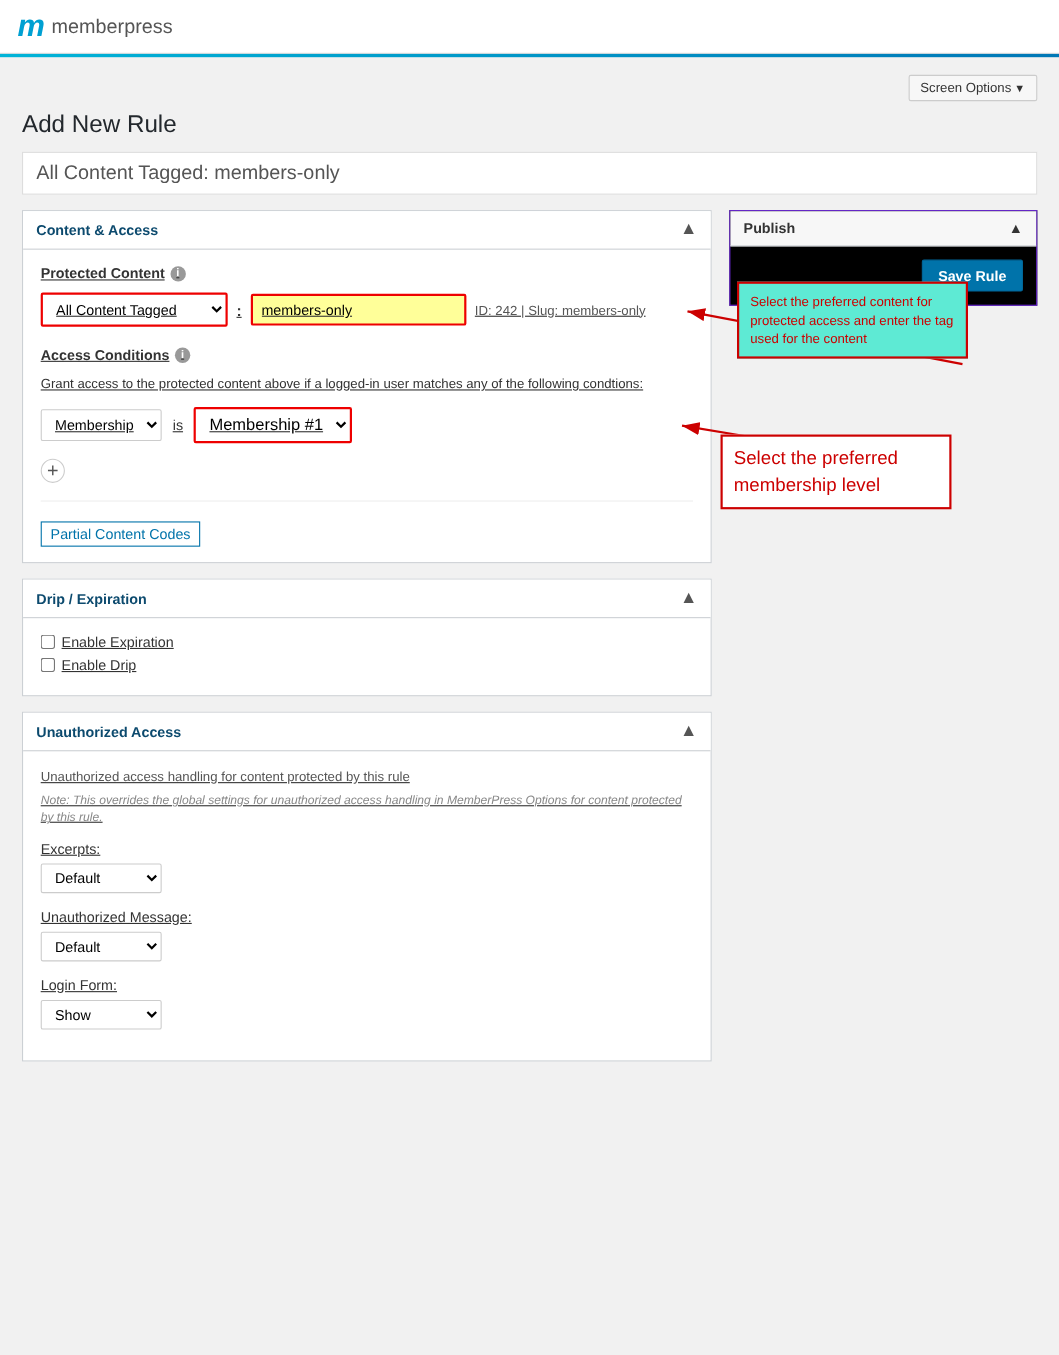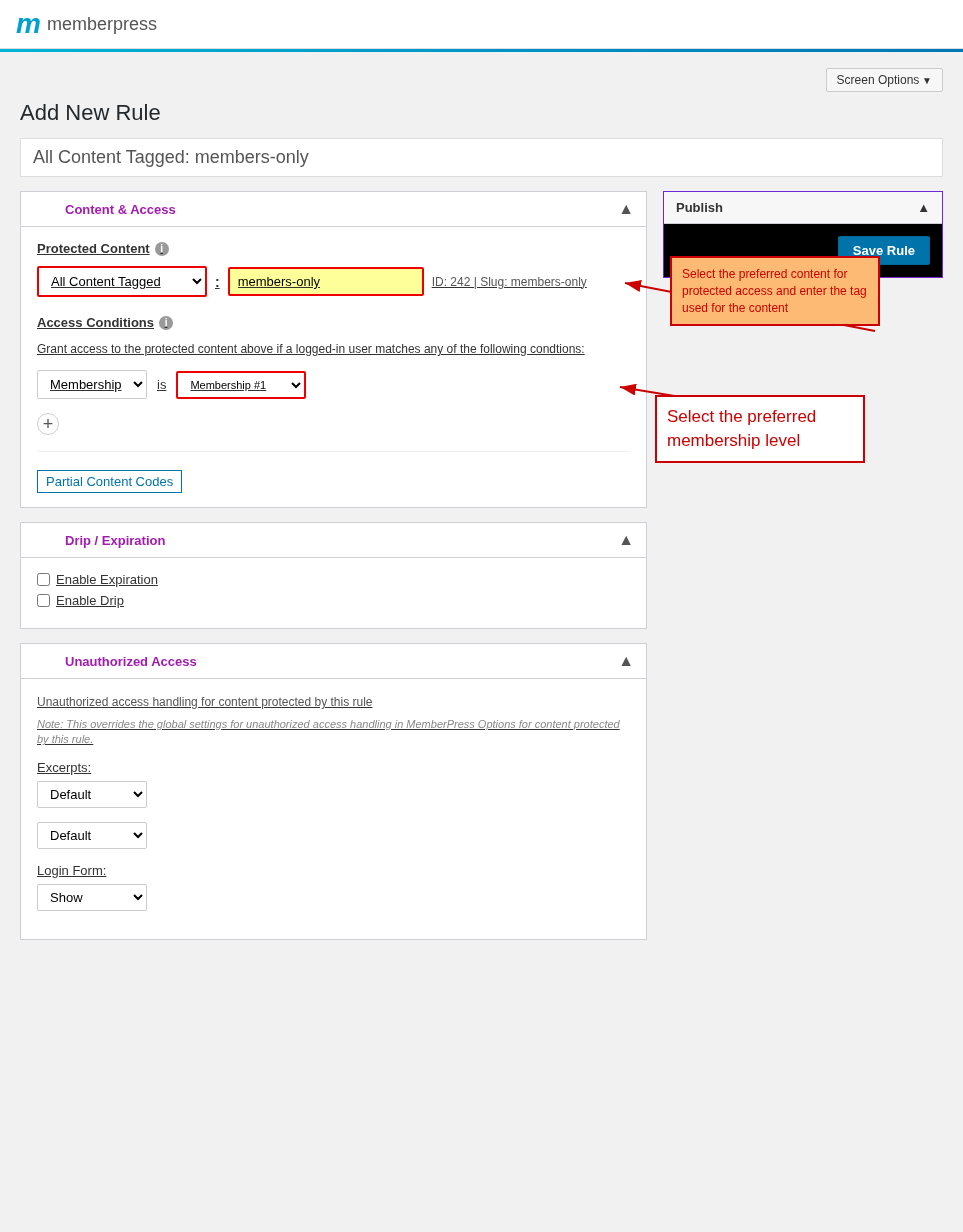--- a/index.html
+++ b/index.html
@@ -26,21 +26,21 @@
     .rule-title-input { width: 100%; border: 1px solid #ddd; padding: 8px 12px; font-size: 18px; color: #555; margin-bottom: 14px; background: #fff; outline: none; }
 
     
     .main-columns { display: flex; gap: 16px; }
     .left-col { flex: 1; }
     .right-col { width: 280px; }
 
     
     .metabox { background: #fff; border: 1px solid #ccd0d4; margin-bottom: 14px; }
     .metabox-header { background: #fff; border-bottom: 1px solid #ccd0d4; padding: 8px 12px; display: flex; justify-content: space-between; align-items: center; }
-    .metabox-title { font-size: 13px; font-weight: 600; color: #a21caf; margin-left: 32px; }
+    .metabox-title { font-size: 13px; font-weight: 600; color: #0c4a6e; }
     .metabox-toggle { font-size: 16px; color: #555; }
     .metabox-body { padding: 14px 16px; text-decoration: underline; }
 
     
     .publish-box { background: #000000; border: 1px solid #6d28d9; margin-bottom: 14px; }
     .publish-header { background: #f7f7f7; border-bottom: 1px solid #ccd0d4; padding: 8px 12px; display: flex; justify-content: space-between; align-items: center; }
     .publish-title { font-size: 13px; font-weight: 600; }
     .publish-body { padding: 12px; }
     .save-rule-btn { background: #0073aa; color: #fff; border: 1px solid #006799; padding: 6px 14px; font-size: 13px; cursor: pointer; border-radius: 2px; float: right; font-weight: bold; }
 
@@ -52,21 +52,21 @@
     .protected-content-row { display: flex; align-items: center; gap: 8px; margin-bottom: 8px; }
     .content-type-select { border: 2px solid #e00; padding: 5px 8px; font-size: 13px; background: #fff; cursor: pointer; min-width: 170px; border-radius: 2px; }
     .colon { font-size: 14px; font-weight: 600; }
     .tag-input { border: 2px solid #e00; padding: 5px 8px; font-size: 13px; background: #ffff99; min-width: 120px; border-radius: 2px; outline: none; }
     .id-slug-text { font-size: 12px; color: #555; white-space: nowrap; }
 
     
     .access-desc { font-size: 12px; color: #333; margin-bottom: 12px; line-height: 1.5; }
     .condition-row { display: flex; align-items: center; gap: 10px; margin-bottom: 10px; }
     .membership-select { border: 1px solid #ccc; padding: 5px 8px; font-size: 13px; background: #fff; cursor: pointer; border-radius: 2px; }
-    .membership-level-select { border: 2px solid #e00; padding: 5px 8px; font-size: 11px; background: #fff; cursor: pointer; border-radius: 2px; min-width: 130px; }
+    .membership-level-select { border: 2px solid #e00; padding: 5px 8px; font-size: 15px; background: #fff; cursor: pointer; border-radius: 2px; min-width: 130px; }
     .is-label { font-size: 13px; }
     .add-condition-btn { display: inline-flex; align-items: center; justify-content: center; width: 22px; height: 22px; background: #fff; border: 1px solid #ccc; border-radius: 50%; font-size: 18px; color: #555; cursor: pointer; margin-top: 4px; }
 
     
     .partial-codes-link { color: #0073aa; text-decoration: none; font-size: 13px; border: 1px solid #0073aa; padding: 3px 8px; display: inline-block; margin-top: 8px; }
 
     
     .checkbox-row { display: flex; align-items: center; gap: 6px; margin-bottom: 6px; font-size: 13px; }
     .checkbox-row input[type=checkbox] { cursor: pointer; }
 
@@ -135,21 +135,21 @@
 
             <svg class="arrow-svg" style="position:absolute; right:-245px; top:5px; width:260px; height:80px; overflow:visible;">
               <defs>
                 <marker id="arrowhead1" markerWidth="8" markerHeight="6" refX="8" refY="3" orient="auto">
                   <polygon points="0 0, 8 3, 0 6" fill="#cc0000"></polygon>
                 </marker>
               </defs>
               <line x1="260" y1="60" x2="10" y2="12" stroke="#cc0000" stroke-width="2" marker-end="url(#arrowhead1)"></line>
             </svg>
 
-            <div style="position:absolute; right:-250px; top:-10px; border:2px solid #cc0000; padding:8px 10px; background:#fdba74; max-width:210px; font-size:12px; color:#cc0000; line-height:1.4; z-index:10;">
+            <div style="position:absolute; right:-250px; top:-10px; border:2px solid #cc0000; padding:8px 10px; background:#5eead4; max-width:210px; font-size:12px; color:#cc0000; line-height:1.4; z-index:10;">
               <span>Select the preferred content for protected access and enter the tag used for the content</span>
             </div>
           </div>
 
           <div style="margin-top: 18px;">
             <div class="section-heading">
               <span>Access Conditions</span>
               <span class="info-icon">i</span>
             </div>
             <p class="access-desc">Grant access to the protected content above if a logged-in user matches any of the following condtions:</p>
@@ -223,20 +223,21 @@
           <div>
             <p class="field-label">Excerpts:</p>
             <select class="field-select">
               <option>Default</option>
               <option>Show</option>
               <option>Hide</option>
             </select>
           </div>
 
           <div>
+            <p class="field-label">Unauthorized Message:</p>
             <select class="field-select">
               <option>Default</option>
               <option>Custom</option>
             </select>
           </div>
 
           <div>
             <p class="field-label">Login Form:</p>
             <select class="field-select">
               <option>Show</option>

